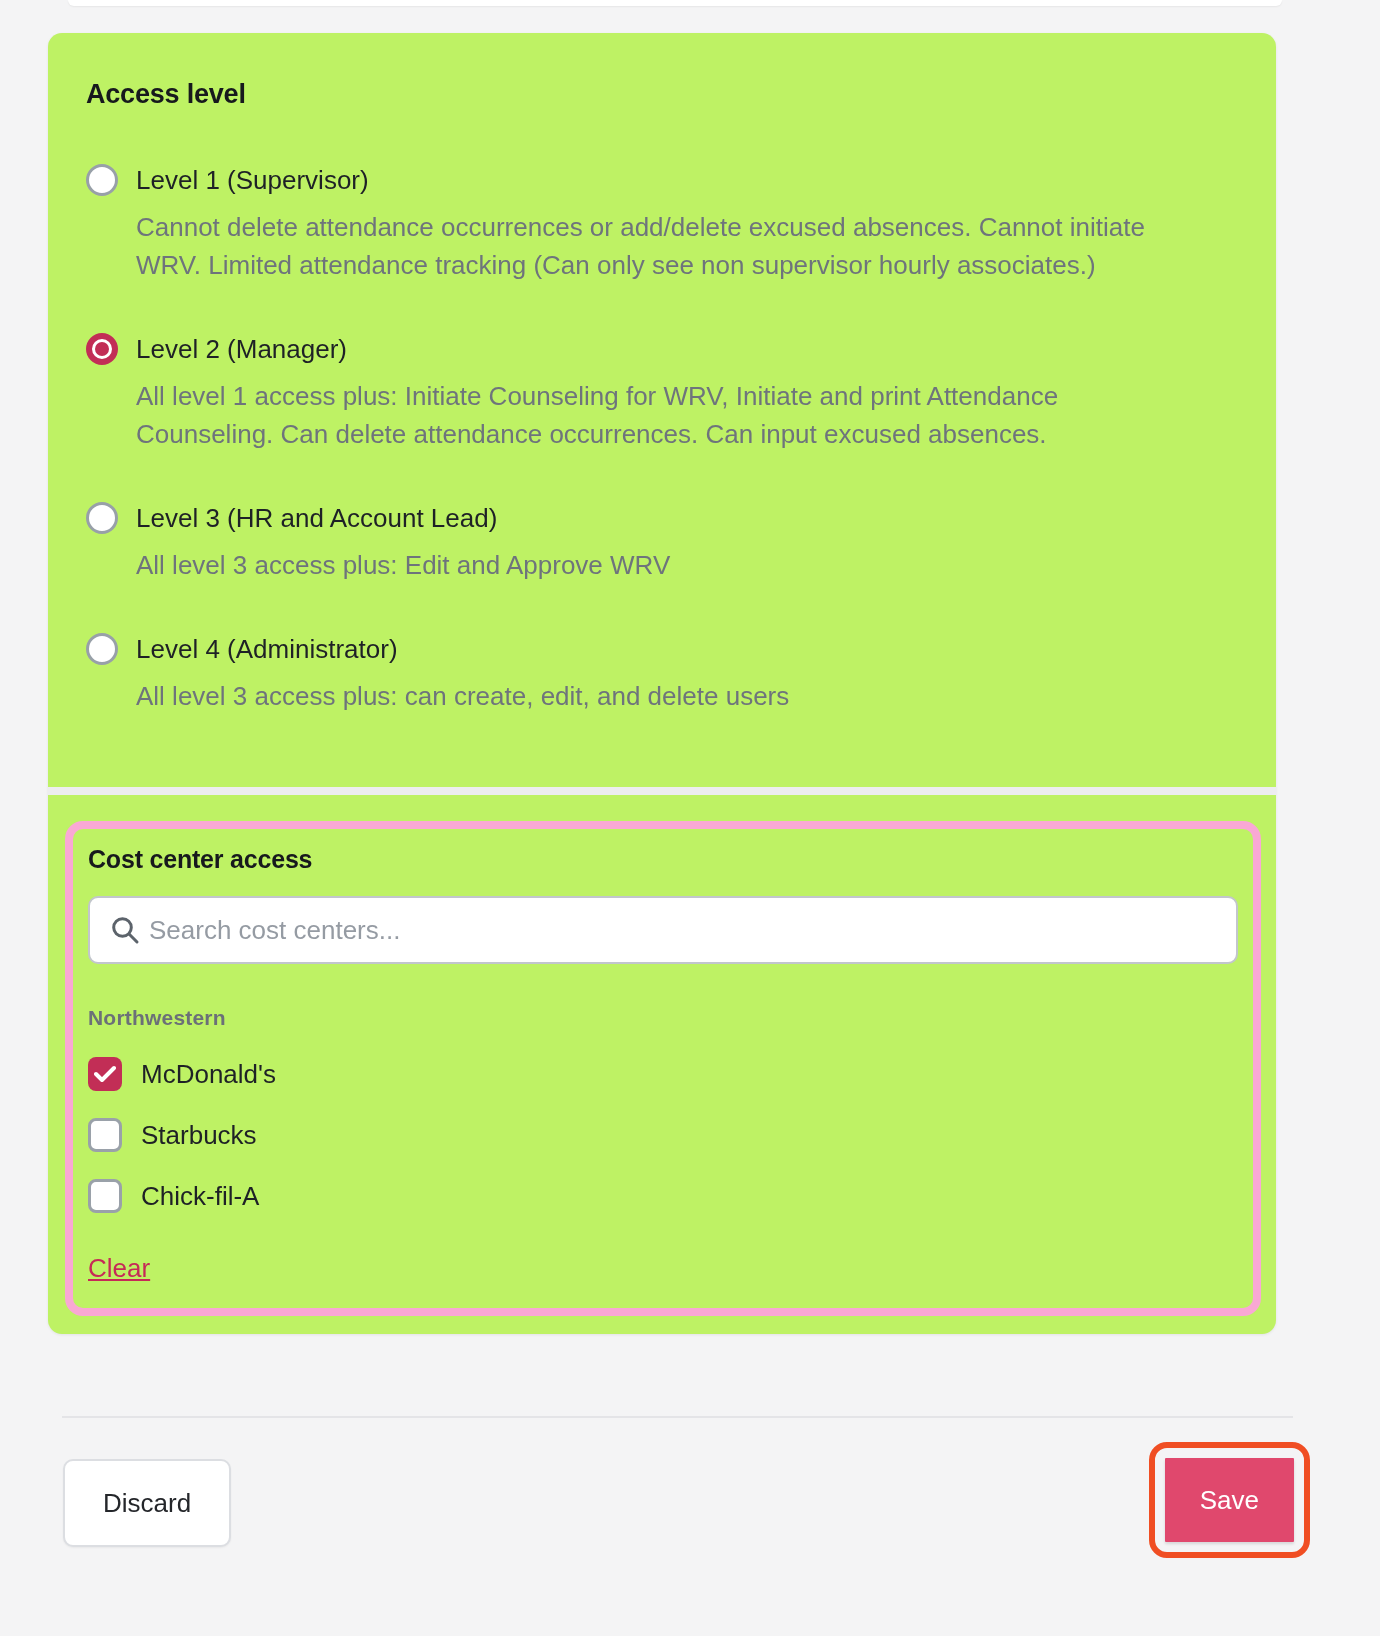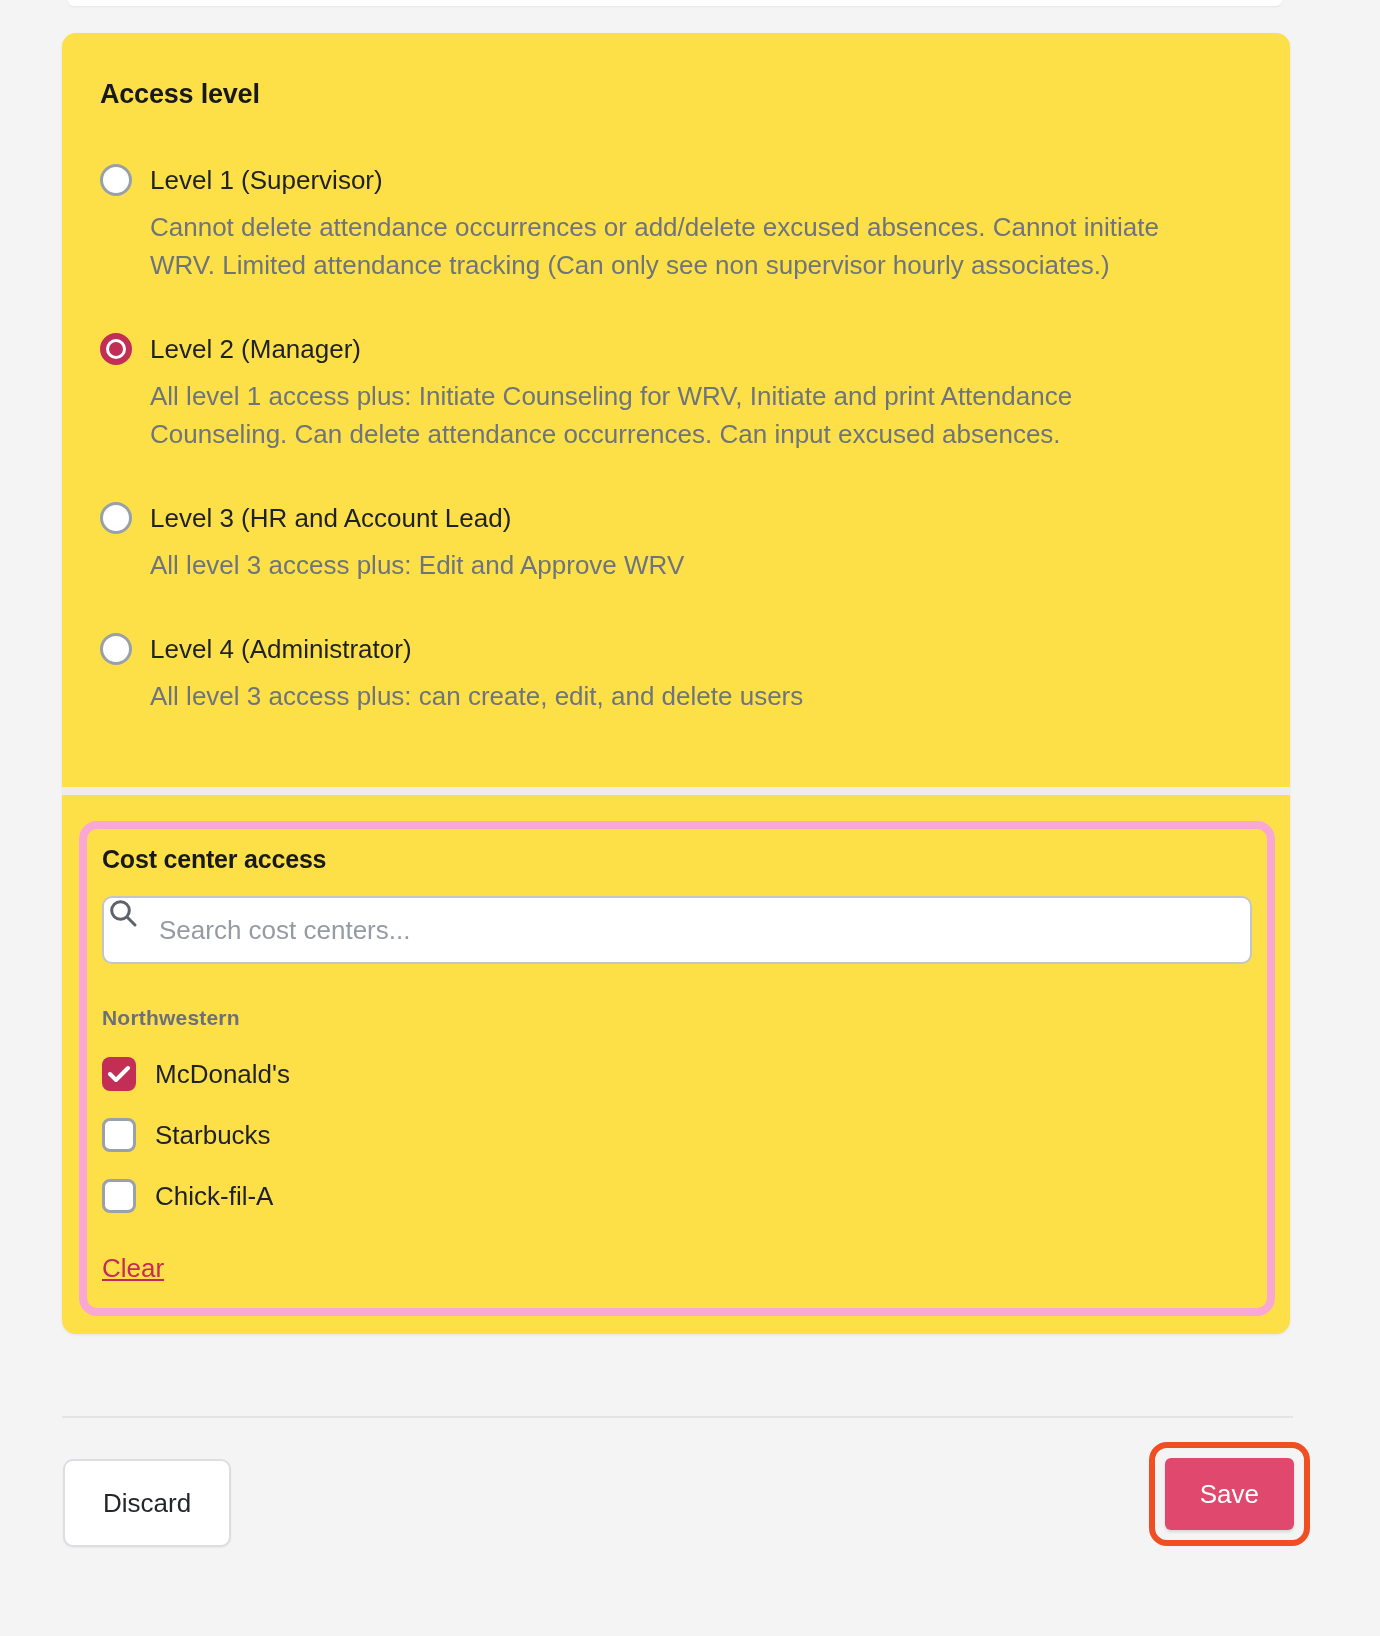--- a/index.html
+++ b/index.html
@@ -14,22 +14,22 @@
 
   
   .top-strip {
     position:absolute; top:0; left:68px; width:1214px; height:6px;
     background:#ffffff; border-radius:0 0 12px 12px;
     box-shadow:0 1px 2px rgba(0,0,0,.06);
   }
 
   
   .card {
-    position:absolute; top:33px; left:62px; width:1228px;
-    background:#fde047; border-radius:14px;
+    position:absolute; top:33px; left:48px; width:1228px;
+    background:#bef264; border-radius:14px;
     box-shadow:0 1px 3px rgba(0,0,0,.07);
     overflow:hidden;
   }
 
   .section-access { padding:46px 38px 72px 38px; }
 
   .section-title { font-size:27px; font-weight:700; color:#17191d; letter-spacing:-0.2px; }
   .section-access .section-title { margin-bottom:54px; }
 
   .opt { margin-bottom:49px; }
@@ -54,24 +54,24 @@
   .section-divider { height:8px; background:#ededef; }
 
   .section-cost { padding:26px 15px 18px 17px; }
   .highlight-box {
     border:8px solid #f9a8d4; border-radius:18px;
     padding:16px 15px 24px 15px;
   }
   .highlight-box .section-title { font-size:25px; margin-bottom:22px; }
 
   .search-field {
-    display:flex; gap:21px;
+    display:flex; align-items:center; gap:9px;
     height:68px; width:100%;
     border:2px solid #c2c6cc; border-radius:10px;
-    padding:0 4px; background:#fff;
+    padding:0 20px; background:#fff;
   }
   .search-field svg { flex:0 0 auto; }
   .search-field input {
     border:none; outline:none; flex:1; height:100%;
     font-size:26px; color:#1e2126; background:transparent;
     font-family:"Liberation Sans","DejaVu Sans",sans-serif;
   }
   .search-field input::placeholder { color:#959ba3; }
 
   .group-label {
@@ -107,22 +107,22 @@
     background:#fff; border:2px solid #dcdee2; border-radius:10px;
     font-size:26px; color:#24262a; font-weight:400;
     box-shadow:0 1px 2px rgba(0,0,0,.05);
     font-family:"Liberation Sans","DejaVu Sans",sans-serif;
     cursor:pointer;
   }
   .save-ring {
     border:6px solid #f04e23; border-radius:18px; padding:10px;
   }
   .save-btn {
-    height:72px; padding:0 35px;
-    background:#e0486d; border:none; border-radius:6px;
+    height:84px; padding:0 35px;
+    background:#e0486d; border:none; border-radius:1px;
     font-size:26px; color:#ffffff; font-weight:500;
     box-shadow:0 2px 3px rgba(0,0,0,.12);
     font-family:"Liberation Sans","DejaVu Sans",sans-serif;
     cursor:pointer;
   }
 </style>
 </head>
 <body>
 
 <div class="top-strip"></div>

